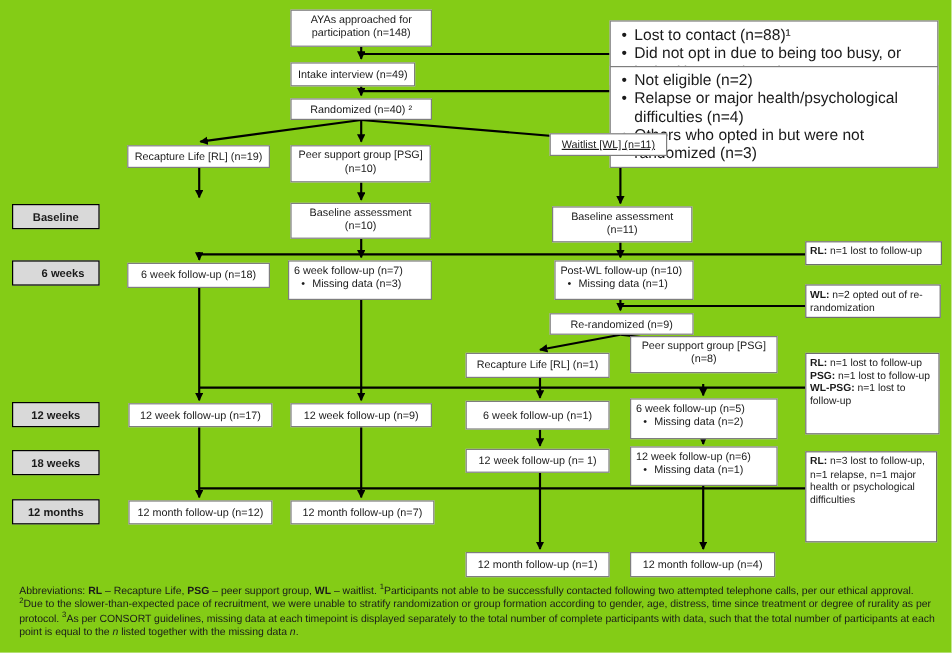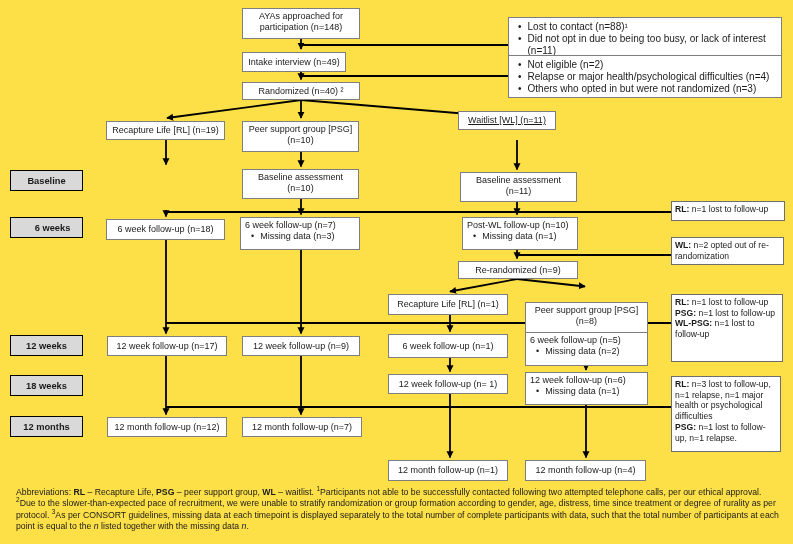--- a/index.html
+++ b/index.html
@@ -1,26 +1,26 @@
 <!DOCTYPE html>
 <html><head>
 <meta charset="utf-8">
 <style>
   html,body{margin:0;padding:0;background:#fff;}
-  #page{position:relative;width:793px;height:544px;background:#fde047;
+  #page{position:relative;width:793px;height:544px;background:#84cc16;
         font-family:"Liberation Sans",sans-serif;color:#1a1a1a;overflow:hidden;}
   svg#arrows{position:absolute;left:0;top:0;width:793px;height:544px;pointer-events:none;}
   .box{position:absolute;box-sizing:border-box;background:#fff;border:1px solid #7e7e7e;
        font-size:9px;line-height:1.18;z-index:2;}
   .c{display:flex;align-items:center;justify-content:center;text-align:center;padding:1px 2px;}
   .cc{text-align:center;padding:2px 3px;}
   .lft{text-align:left;padding:2px 3px 2px 4px;}
   .bul{display:flex;align-items:flex-start;}
   .bul::before{content:"•";flex:0 0 auto;padding:0 6px 0 6px;}
-  .excl{font-size:10px;padding:3px 4px;}
+  .excl{font-size:13px;padding:3px 4px;}
   .excl .bul::before{padding:0 6px 0 5px;}
   .tlabel{position:absolute;left:10px;width:73px;height:21px;box-sizing:border-box;
           background:#d9d9d9;border:1.6px solid #000;display:flex;align-items:center;
           justify-content:center;font-weight:bold;font-size:9.3px;z-index:2;}
   .ann{position:absolute;box-sizing:border-box;background:#fff;border:1px solid #6e6e6e;
        font-size:8.6px;line-height:1.25;padding:2px 3px;z-index:2;text-align:left;}
   .ann .b{font-weight:bold;}
   #a-rl-lost{left:671px;top:201px;width:114px;min-height:20px;}
   #a-wl-opted{left:671px;top:237px;width:113px;min-height:28px;}
   #a-multi-lost{left:671px;top:294px;width:112px;min-height:68px;}
@@ -40,21 +40,21 @@
   #b-psg{left:242px;top:121px;width:117px;min-height:31px;}
   #b-wl{left:458px;top:111px;width:98px;height:19px;text-decoration:underline;}
   #b-rl-base{left:106px;top:167px;width:119px;min-height:43px;}
   #b-psg-base{left:242px;top:169px;width:117px;min-height:30px;}
   #b-wl-base{left:460px;top:172px;width:117px;min-height:30px;}
   #b-rl-6wk{left:106px;top:219px;width:119px;height:21px;}
   #b-psg-6wk{left:240px;top:217px;width:120px;min-height:33px;}
   #b-postwl{left:462px;top:217px;width:116px;min-height:33px;}
   #b-rerand{left:458px;top:261px;width:120px;height:18px;}
   #b-sub-rl{left:388px;top:294px;width:120px;height:21px;}
-  #b-sub-psg{left:525px;top:302px;width:123px;min-height:31px;}
+  #b-sub-psg{left:525px;top:280px;width:123px;min-height:31px;}
   #b-rl-12wk{left:107px;top:336px;width:120px;height:20px;}
   #b-psg-12wk{left:242px;top:336px;width:118px;height:20px;}
   #b-sub-rl-6wk{left:388px;top:334px;width:120px;height:24px;}
   #b-sub-psg-6wk{left:525px;top:332px;width:123px;min-height:34px;}
   #b-sub-rl-12wk{left:388px;top:374px;width:120px;height:20px;}
   #b-sub-psg-12wk{left:525px;top:372px;width:123px;min-height:33px;}
   #b-rl-12mo{left:107px;top:417px;width:120px;height:20px;}
   #b-psg-12mo{left:242px;top:417px;width:120px;height:20px;}
   #b-sub-rl-12mo{left:388px;top:460px;width:120px;height:21px;}
   #b-sub-psg-12mo{left:525px;top:460px;width:121px;height:21px;}
@@ -190,18 +190,17 @@
   <div class="ann" id="a-wl-opted">
     <div><span class="b">WL:</span><span> n=2 opted out of re-randomization</span></div>
   </div>
   <div class="ann" id="a-multi-lost">
     <div><span class="b">RL:</span><span> n=1 lost to follow-up</span></div>
     <div><span class="b">PSG:</span><span> n=1 lost to follow-up</span></div>
     <div><span class="b">WL-PSG:</span><span> n=1 lost to follow-up</span></div>
   </div>
   <div class="ann" id="a-18wk-lost">
     <div><span class="b">RL:</span><span> n=3 lost to follow-up, n=1 relapse, n=1 major health or psychological difficulties</span></div>
-    <div><span class="b">PSG:</span><span> n=1 lost to follow-up, n=1 relapse.</span></div>
   </div>
 
   <div id="footnote"><span>Abbreviations: </span><span class="fb">RL</span><span> – Recapture Life, </span><span class="fb">PSG</span><span> – peer support group, </span><span class="fb">WL</span><span> – waitlist. </span><sup>1</sup><span>Participants not able to be successfully contacted following two attempted telephone calls, per our ethical approval. </span><sup>2</sup><span>Due to the slower-than-expected pace of recruitment, we were unable to stratify randomization or group formation according to gender, age, distress, time since treatment or degree of rurality as per protocol. </span><sup>3</sup><span>As per CONSORT guidelines, missing data at each timepoint is displayed separately to the total number of complete participants with data, such that the total number of participants at each point is equal to the </span><span class="fi">n</span><span> listed together with the missing data </span><span class="fi">n</span><span>.</span></div>
 
 </div>
 
 </body></html>

